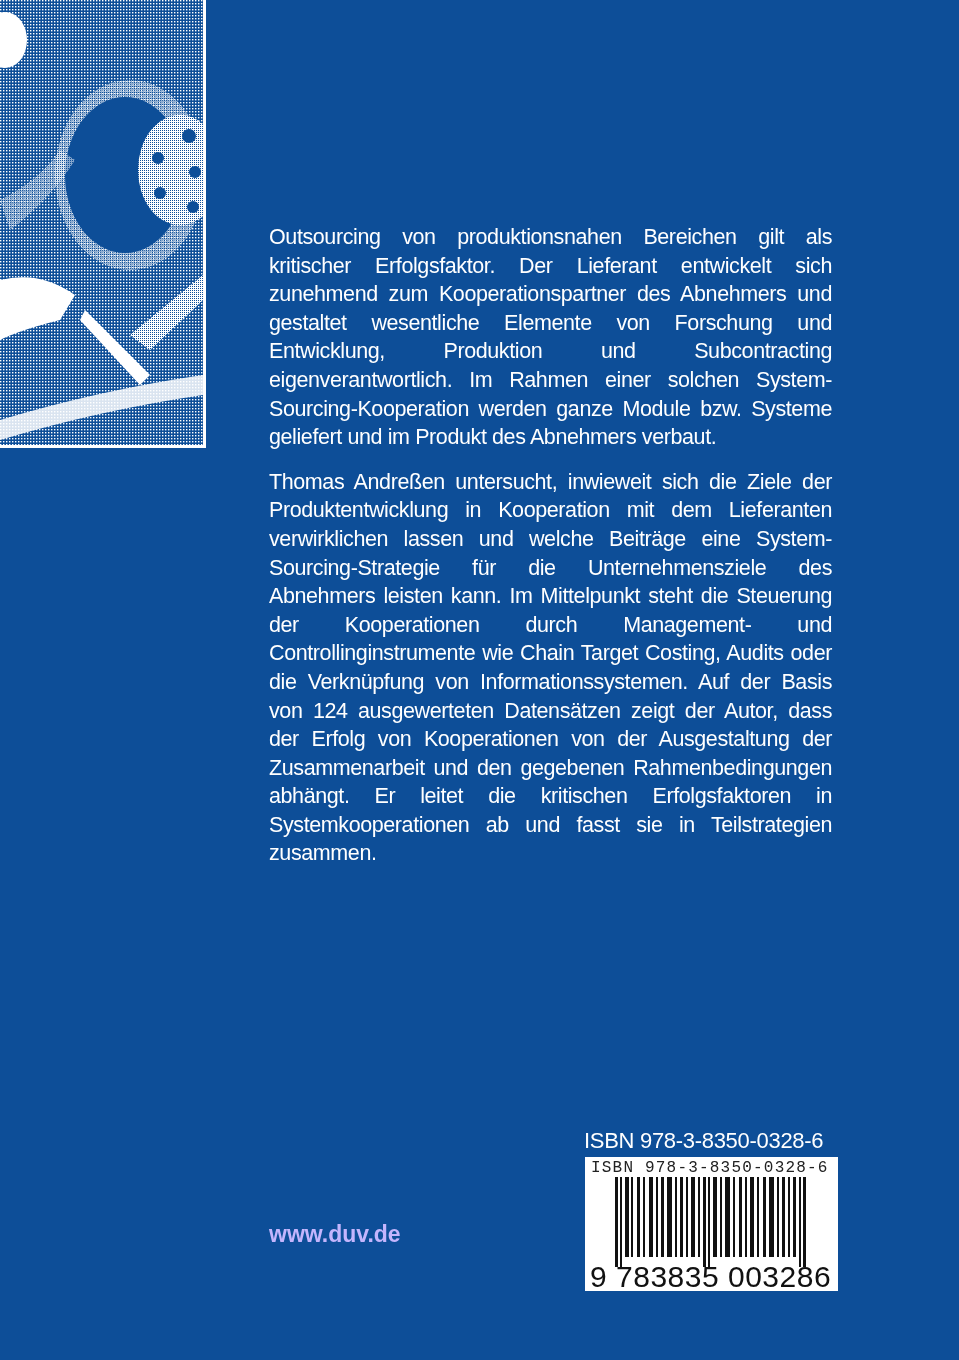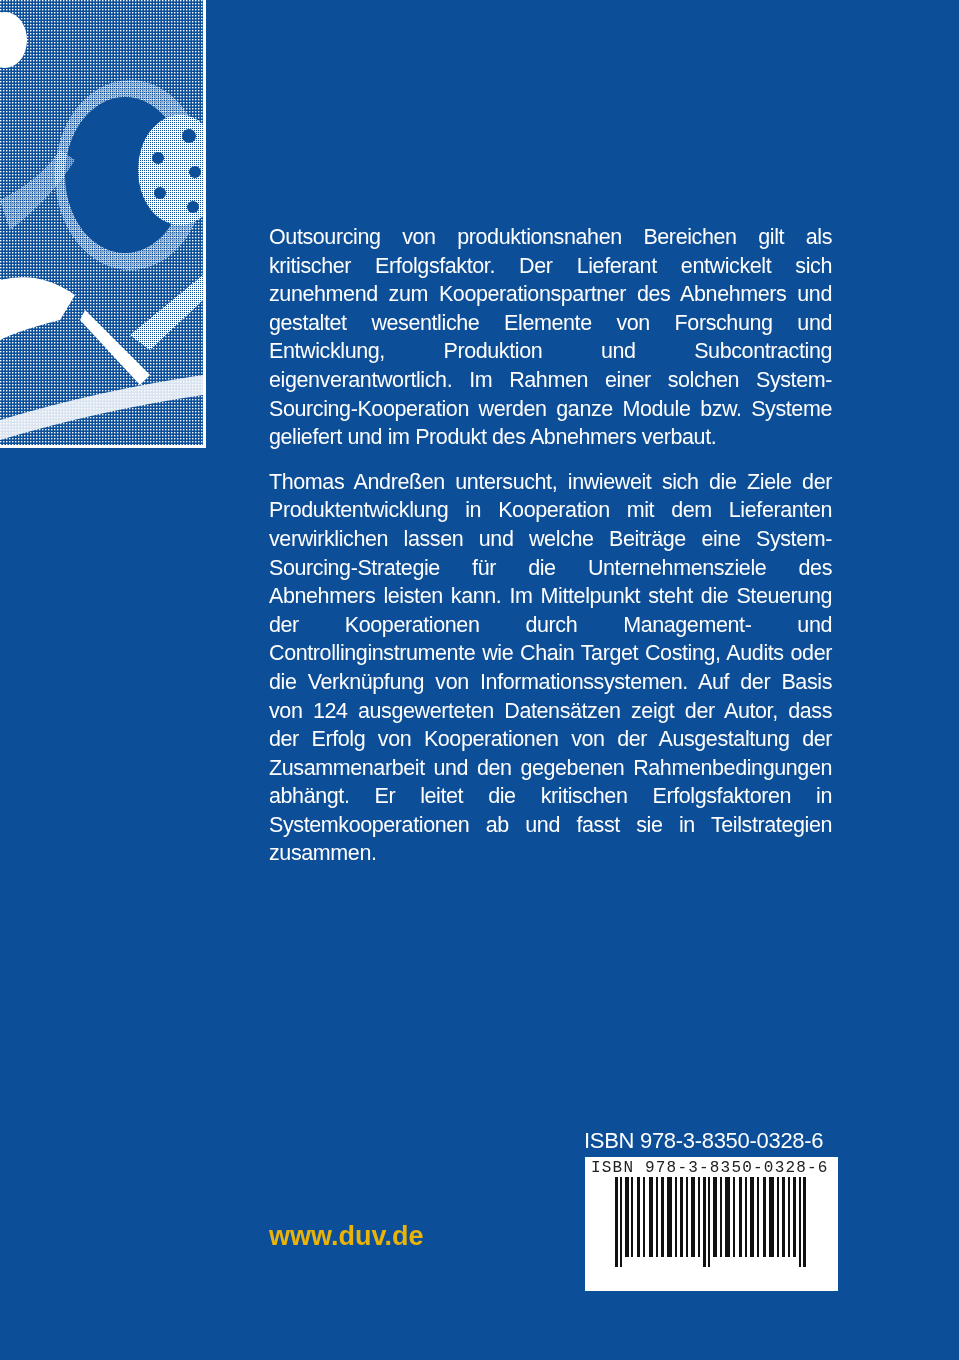--- a/index.html
+++ b/index.html
@@ -40,21 +40,21 @@
     font-family:"Liberation Mono", monospace; font-size:16px; color:#222;
     letter-spacing:1.2px; white-space:nowrap;
   }
   .barcode .bc-bottom {
     position:absolute; left:5px; top:103px;
     font-size:30px; color:#111; white-space:nowrap; letter-spacing:0.5px;
   }
   .barcode svg { position:absolute; left:0; top:0; }
   .url {
     position:absolute; left:269px; top:1221px;
-    color:#eab308; font-weight:bold; font-size:27px;
+    color:#c4b5fd; font-weight:bold; font-size:23px;
   }
 </style>
 </head>
 <body>
 
 <div class="image-panel">
   <svg width="203" height="445" viewBox="0 0 203 445">
     <defs>
       <pattern id="dots" width="3" height="3" patternUnits="userSpaceOnUse">
         <rect width="3" height="3" fill="#0d4e98"></rect>
@@ -122,15 +122,16 @@
       <rect x="178" y="20" width="3" height="80"></rect>
       <rect x="184" y="20" width="5" height="80"></rect>
       <rect x="192" y="20" width="2" height="80"></rect>
       <rect x="197" y="20" width="3" height="80"></rect>
       <rect x="203" y="20" width="2" height="80"></rect>
       <rect x="208" y="20" width="3" height="80"></rect>
       <rect x="214" y="20" width="2" height="90"></rect>
       <rect x="218" y="20" width="3" height="90"></rect>
     </g>
   </svg>
+  <div class="bc-bottom">9 783835 003286</div>
 </div>
 
 <div class="url">www.duv.de</div>
 
 </body></html>

